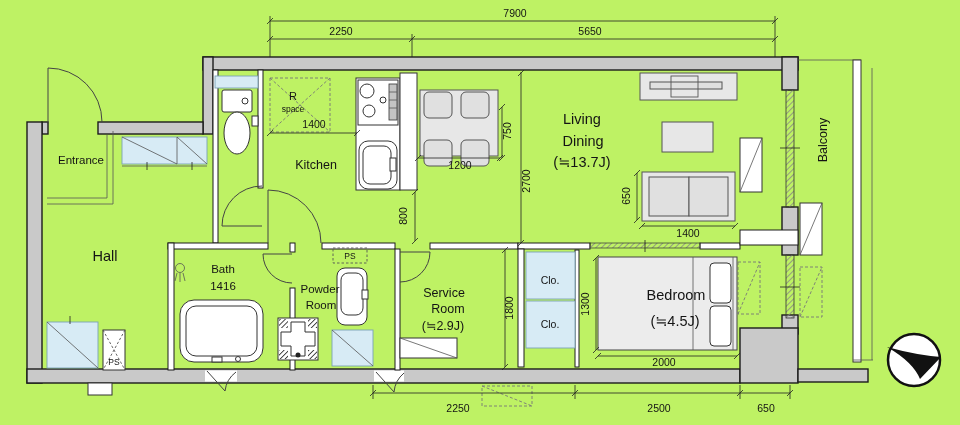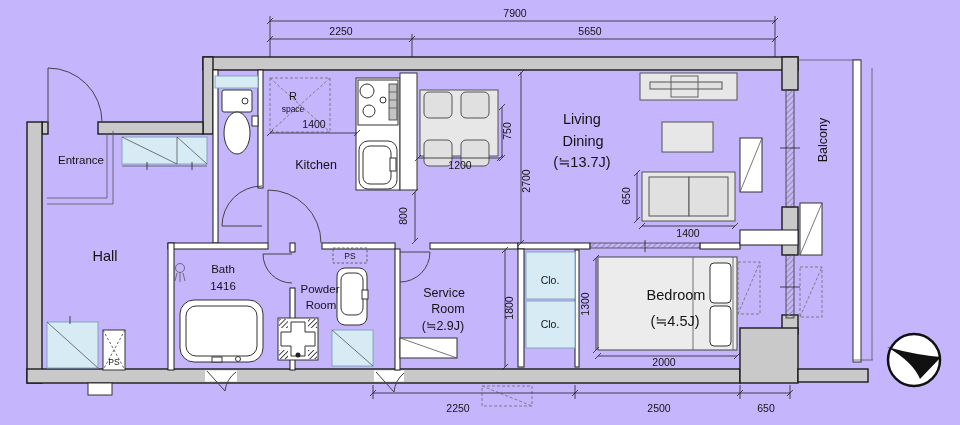--- a/index.html
+++ b/index.html
@@ -1,16 +1,16 @@
 <!DOCTYPE html>
 <html><head>
 <meta charset="utf-8">
 <style>
   html,body{margin:0;padding:0;background:#fff;}
-  #stage{position:relative;width:960px;height:425px;background:#c4b5fd;overflow:hidden;
+  #stage{position:relative;width:960px;height:425px;background:#bef264;overflow:hidden;
          font-family:"Liberation Sans", sans-serif;}
   svg{display:block}
   text{fill:#141414;font-family:"Liberation Sans", sans-serif;}
   .t-room{font-size:12.5px;}
   .t-big{font-size:14.5px;}
   .t-mid{font-size:11.5px;}
   .t-dim{font-size:10.5px;}
   .t-small{font-size:9.5px;}
   .t-tiny{font-size:8.5px;}
   .wall-ext{fill:#c9c9c9;stroke:#1c1c1c;stroke-width:1.4;}

